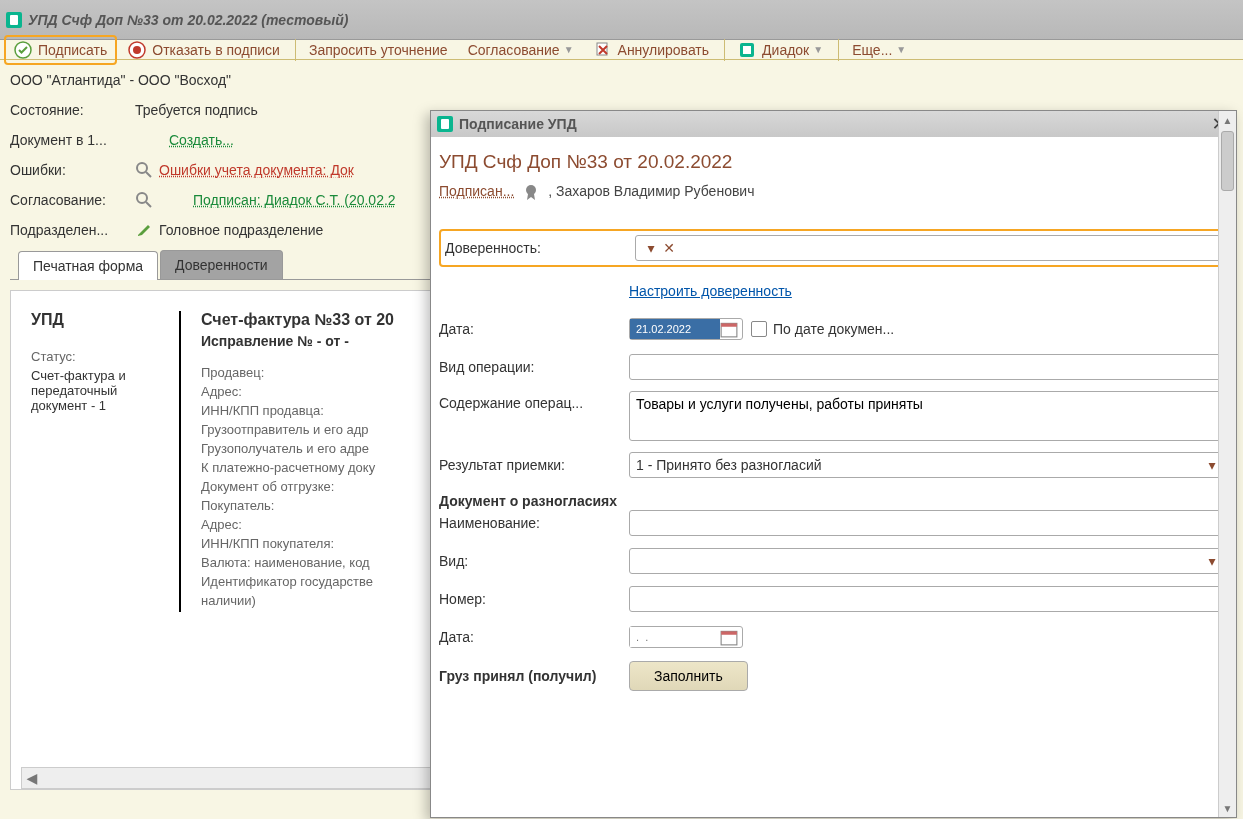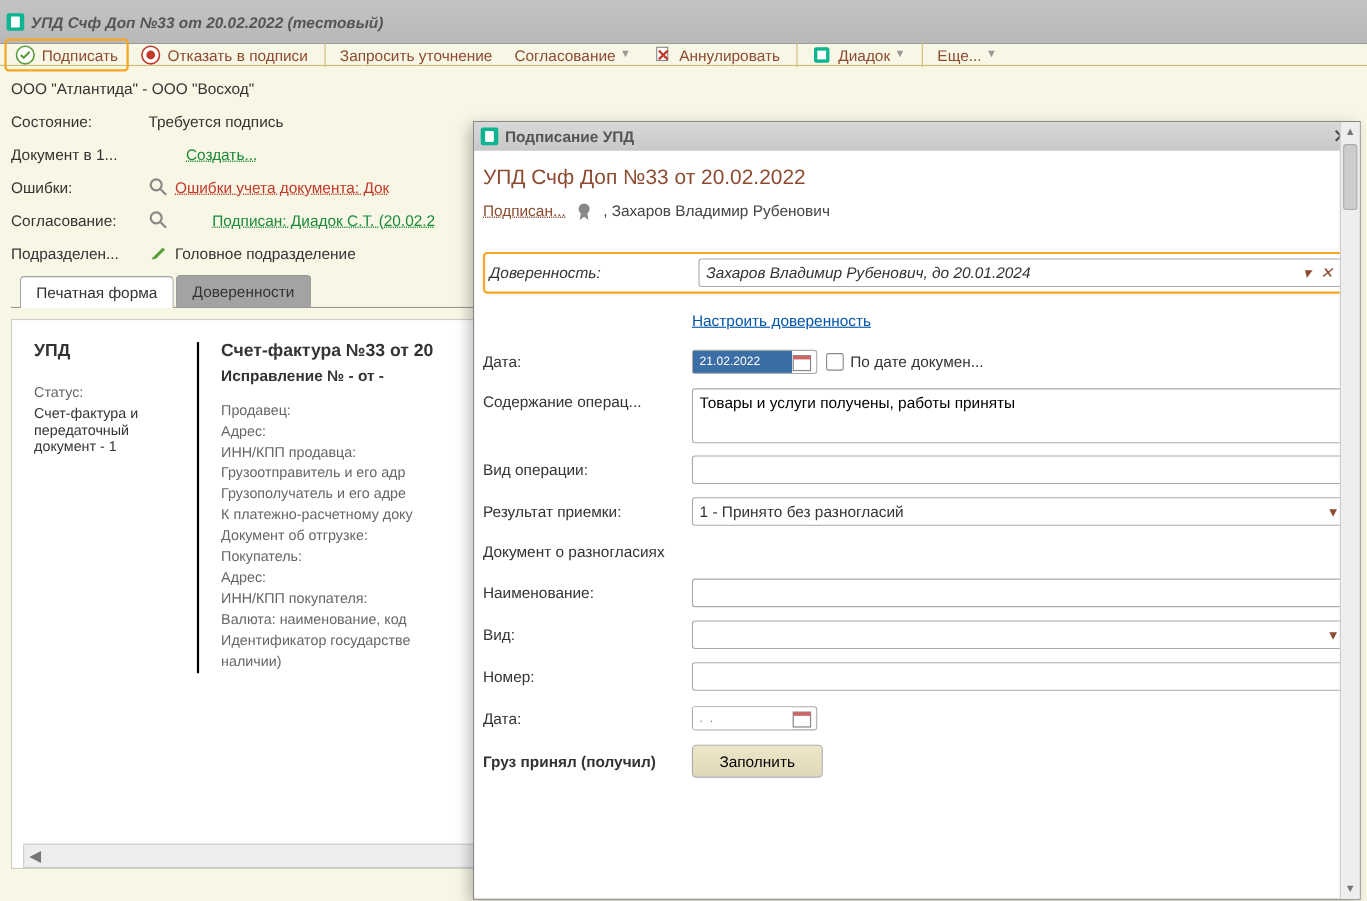--- a/index.html
+++ b/index.html
@@ -103,37 +103,37 @@
 .modal-title .icon svg{width:12px;height:12px;fill:#fff;}
 .modal-title-text{ font-weight:bold; color:#555; flex:1;}
 .modal-close{ width:22px;height:22px; cursor:pointer; display:flex; align-items:center; justify-content:center; font-size:18px; color:#444;}
 .modal-body { flex:1; padding:14px 8px; overflow-y:auto; font-size:14px; position:relative;}
 .modal-body h2 { font-size:19px; color:#8c4b30; font-weight:normal; margin-bottom:10px;}
 .signer-row{display:flex;align-items:flex-start;margin-bottom:28px;color:#444;}
 .signer-row .slabel{color:#8c4b30;}
 .signer-row .medal{width:18px;height:18px;margin:0 8px;}
 
 .frow { display:flex; align-items:center; margin-bottom:10px; min-height:28px;}
-.frow.highlighted{ border:2px solid #f6a623; border-radius:4px; padding:4px;font-style:italic;}
+.frow.highlighted{ border:2px solid #f6a623; border-radius:4px; padding:4px;}
 .flabel { width:190px; color:#333;}
 .fcontrol { flex:1; display:flex; align-items:center; gap:8px;}
 .fselect, .finput, .ftextarea {
   border:1px solid #aaa; border-radius:3px; padding:4px 6px; font-family:inherit; font-size:14px; width:100%;
 }
 .fselect { display:flex; justify-content:space-between; align-items:center; background:#fff;}
 .fselect .sel-btns{display:flex;}
 .fselect .sel-btns span{ width:18px; text-align:center; cursor:pointer; color:#8c4b30;}
 .ftextarea{ min-height:50px; resize:none;}
 .date-wrap{display:inline-flex;align-items:center;border:1px solid #aaa;border-radius:3px;padding:0 4px 0 0;}
 .date-wrap input{border:none;outline:none;padding:4px 6px;width:90px;font-family:inherit;font-size:11px;}
 .date-wrap.highlighted input{background:#3a6ea5;color:#fff;}
 .cal-icon{width:18px;height:18px;cursor:pointer;display:inline-flex;align-items:center;justify-content:center;}
 .chk{width:16px;height:16px;border:1px solid #888;border-radius:2px;display:inline-block;margin-right:6px;}
 .linkblue{color:#0055aa;text-decoration:underline;cursor:pointer;}
-.section-hdr{font-weight:normal;margin:14px 0 16px 0;}
+.section-hdr{font-weight:bold;margin:14px 0 0 0;}
 .btn{padding:6px 24px;border:1px solid #aaa;border-radius:4px;background:linear-gradient(#ede6c8,#e0d8b8);cursor:pointer;font-family:inherit;font-size:14px;}
 .scrollbar-v{position:absolute;right:0;top:0;bottom:0;width:18px;background:#eee;border-left:1px solid #ccc;}
 .scrollbar-v .thumb{background:#ccc;border:1px solid #aaa;margin:2px;height:60px;border-radius:3px;}
 .scrollbar-v .arrow{height:18px;display:flex;align-items:center;justify-content:center;color:#777;font-size:10px;}
 
 .smallicon{width:18px;height:18px;display:inline-flex;align-items:center;justify-content:center;margin-right:6px;}
 
 .bottom-scroll{position:absolute;bottom:0;left:10px;right:10px;height:22px;background:#eee;border:1px solid #ccc;display:flex;align-items:center;}
 .bottom-scroll .arr{width:20px;text-align:center;color:#777;cursor:pointer;}
 </style>
@@ -303,21 +303,20 @@
             <circle cx="9" cy="7" r="5" fill="#888"></circle>
             <path d="M6 11 L5 17 L9 14 L13 17 L12 11" fill="#888"></path>
           </svg></span>
       <span>, Захаров Владимир Рубенович</span>
     </div>
 
     <div class="frow highlighted">
       <div class="flabel">Доверенность:</div>
       <div class="fcontrol">
         <div class="fselect">
-          <span>Захаров Владимир Рубенович, до 20.01.2024</span>
           <span class="sel-btns">
             <span>▾</span>
             <span>✕</span>
           </span>
         </div>
       </div>
     </div>
     <div class="frow">
       <div class="flabel"></div>
       <div class="fcontrol">
@@ -337,32 +336,32 @@
               </svg>
             </span>
         </span>
         <span style="display:inline-flex;align-items:center;">
           <span class="chk"></span>
           <span>По дате докумен...</span>
         </span>
       </div>
     </div>
 
+    <div class="frow">
+      <div class="flabel">Вид операции:</div>
+      <div class="fcontrol">
+          <input class="finput" type="text" value="" style="">
+        </div>
+    </div>
+
     <div class="frow" style="align-items:flex-start;">
       <div class="flabel" style="padding-top:4px;">Содержание операц...</div>
       <div class="fcontrol">
         <textarea class="ftextarea" style="">Товары и услуги получены, работы приняты</textarea>
       </div>
-    </div>
-
-    <div class="frow">
-      <div class="flabel">Вид операции:</div>
-      <div class="fcontrol">
-          <input class="finput" type="text" value="" style="">
-        </div>
     </div>
 
     <div class="frow">
       <div class="flabel">Результат приемки:</div>
       <div class="fcontrol">
         <div class="fselect">
           <span>1 - Принято без разногласий</span>
           <span class="sel-btns">
               <span>▾</span>
             </span>

